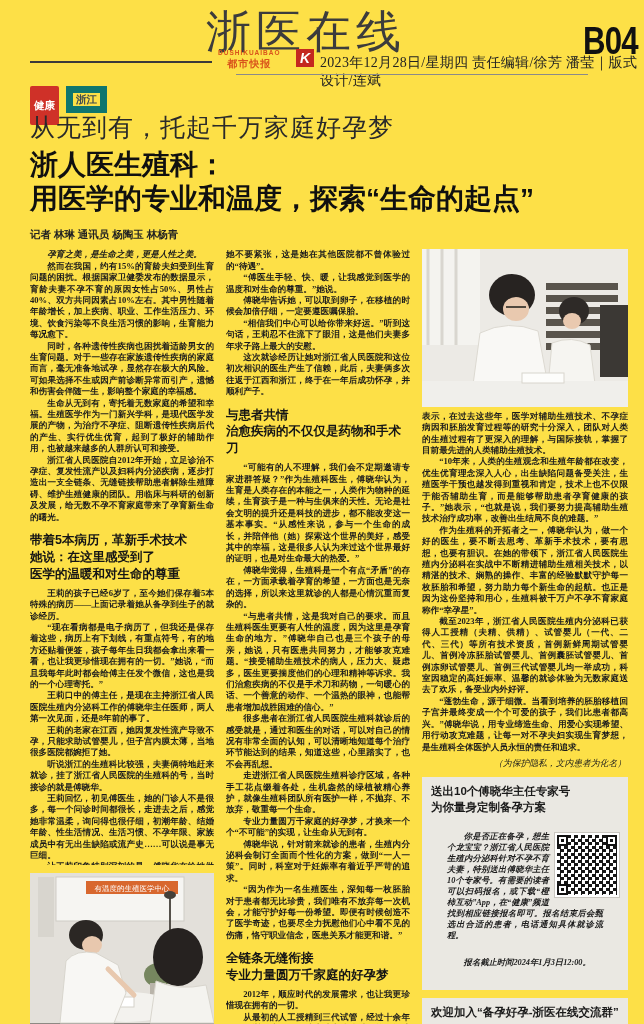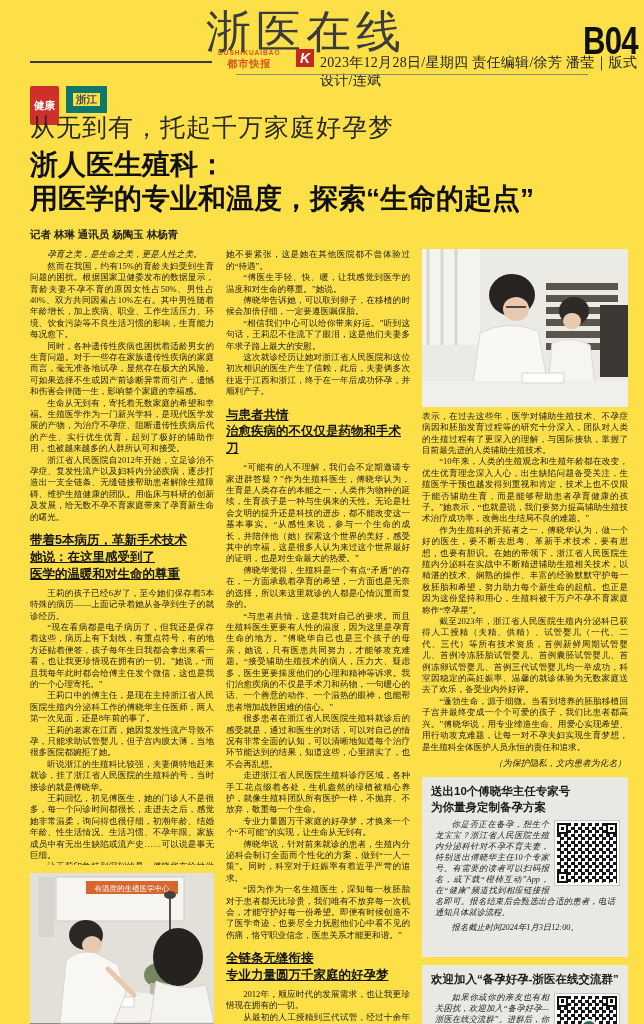--- a/index.html
+++ b/index.html
@@ -28,33 +28,33 @@
               padding:0 3px;margin-left:3px;vertical-align:top;}
   .kicker{font-size:25px;color:#2a2a2a;letter-spacing:1px;margin:8px 0 4px;font-weight:400;}
   .title{font:900 28px/1.22 "Liberation Sans","DejaVu Sans",sans-serif;color:#101010;letter-spacing:0;}
   .byline{font:700 10.5px "Liberation Sans",sans-serif;color:#222;margin:12px 0 0;}
   
   .columns{display:flex;gap:12px;margin-top:7px;height:794px;}
   .col{overflow:hidden;position:relative;font-size:8.6px;line-height:11.4px;text-align:justify;}
   .col1{width:184px;}
   .col2{width:184px;}
   .col3{width:206px;}
-  .col p{margin:0;text-indent:2em;}
+  .col p{margin:0;text-indent:2em;font-weight:bold;}
   .col p.noindent{text-indent:0;}
   .lede{font-style:italic;}
   .sec-h{font:700 12.5px/1.35 "Liberation Sans","DejaVu Sans",sans-serif;color:#151515;
-         margin:9px 0 5px;text-indent:0;text-align:left;text-decoration:underline;}
+         margin:9px 0 5px;text-indent:0;text-align:left;}
   .col1-text{height:616px;overflow:hidden;}
   .photo-bottom-wrap{position:absolute;bottom:4px;left:0;width:184px;height:166px;}
   .note{font-style:italic;text-align:right;font-size:8.8px;margin:5px 2px 2px 0;}
   
-  .infobox{background:#eae8e2;padding:7px 9px 20px;margin-top:8px;}
+  .infobox{background:#eae8e2;padding:7px 9px 6px;margin-top:8px;}
   .infobox .bt{font:700 11.5px/1.35 "Liberation Sans",sans-serif;color:#1a1a1a;text-align:left;}
   .bbody{font-size:8.3px;line-height:11px;font-style:italic;text-align:justify;margin-top:4px;}
-  .bbody p{margin:4px;text-indent:2em;}
+  .bbody p{margin:16px;text-indent:2em;}
   
   .qr{float:right;width:60px;height:60px;margin:2px 0 2px 6px;position:relative;
       background:repeating-conic-gradient(#161616 0% 25%, #ffffff 0% 50%) 0 0/7px 7px;
       border:2px solid #fff;outline:1px solid #c9c6bf;}
   .qr .fm{position:absolute;width:11px;height:11px;border:2.5px solid #111;background:#fff;box-sizing:border-box;}
   .qr .fm::after{content:"";position:absolute;left:1.5px;top:1.5px;width:3.5px;height:3.5px;background:#111;}
   .qr .tl{left:0;top:0;} .qr .tr{right:0;top:0;} .qr .bl{left:0;bottom:0;}
   .qr .logo{position:absolute;left:50%;top:50%;width:14px;height:14px;margin:-7px 0 0 -7px;
             background:#2e6b4f;border:2px solid #fff;border-radius:50%;}
   figure{margin:0;}

